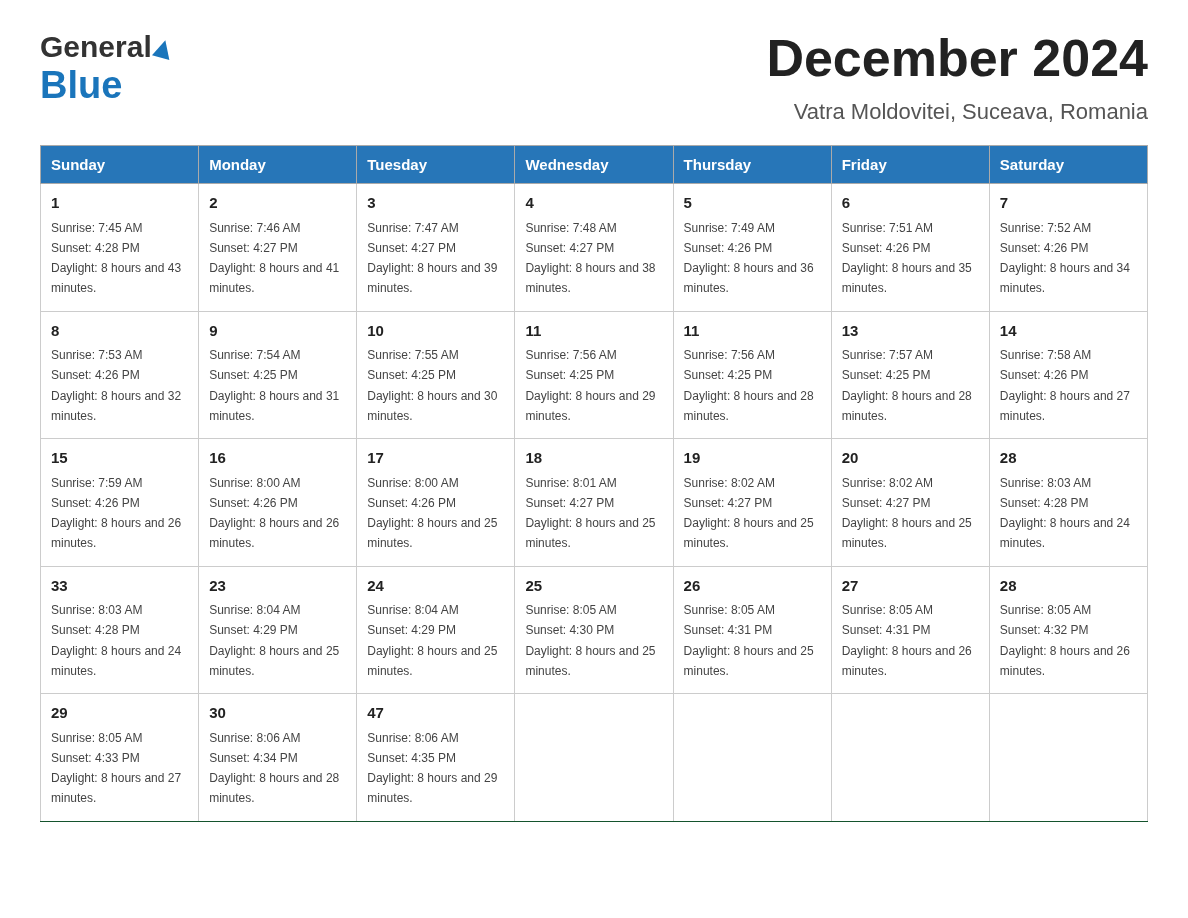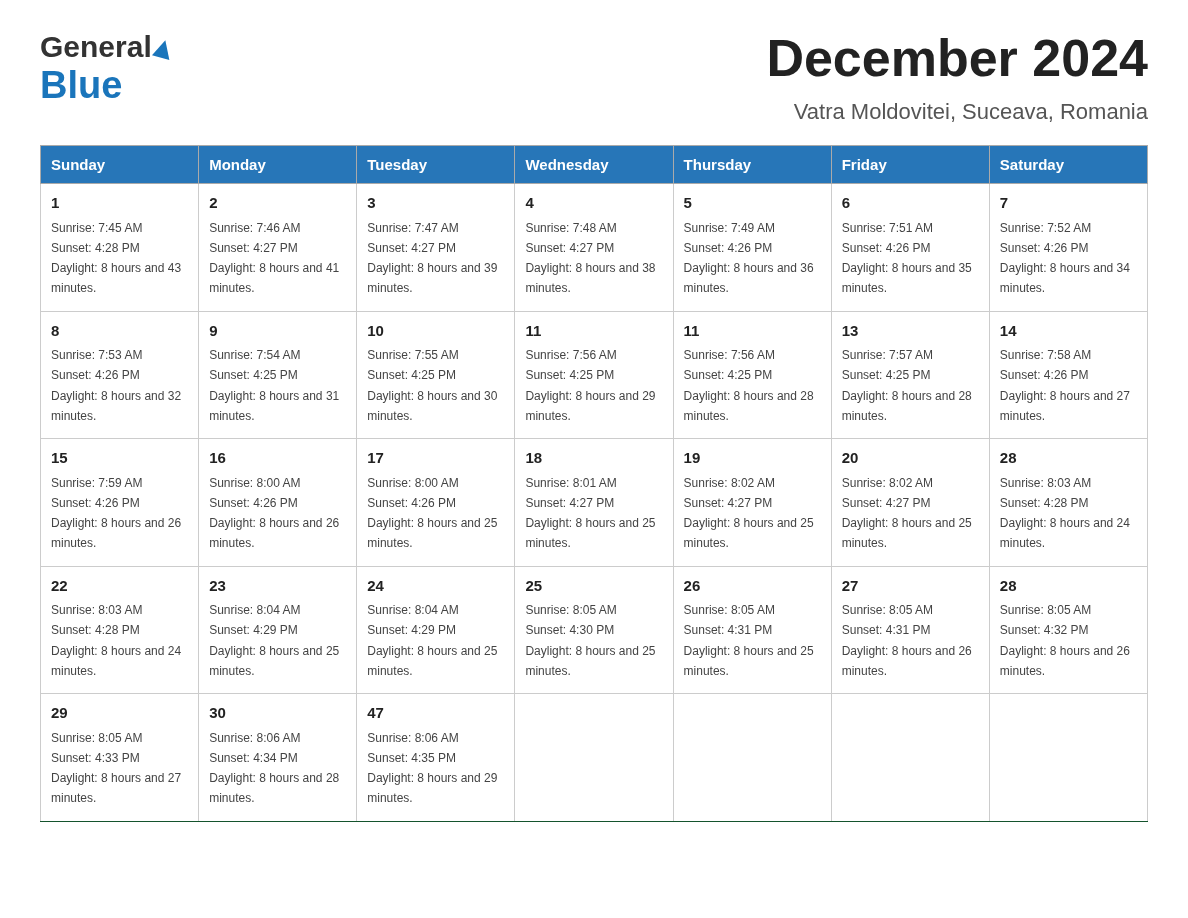--- a/index.html
+++ b/index.html
@@ -196,21 +196,21 @@
         <span class="day-num">20</span>
         <span class="day-info">Sunrise: 8:02 AM<br>Sunset: 4:27 PM<br>Daylight: 8 hours and 25 minutes.</span>
       </td>
         <td>
         <span class="day-num">28</span>
         <span class="day-info">Sunrise: 8:03 AM<br>Sunset: 4:28 PM<br>Daylight: 8 hours and 24 minutes.</span>
       </td>
       </tr>
       <tr>
         <td>
-        <span class="day-num">22</span>
+        <span class="day-num">33</span>
         <span class="day-info">Sunrise: 8:03 AM<br>Sunset: 4:28 PM<br>Daylight: 8 hours and 24 minutes.</span>
       </td>
         <td>
         <span class="day-num">23</span>
         <span class="day-info">Sunrise: 8:04 AM<br>Sunset: 4:29 PM<br>Daylight: 8 hours and 25 minutes.</span>
       </td>
         <td>
         <span class="day-num">24</span>
         <span class="day-info">Sunrise: 8:04 AM<br>Sunset: 4:29 PM<br>Daylight: 8 hours and 25 minutes.</span>
       </td>

